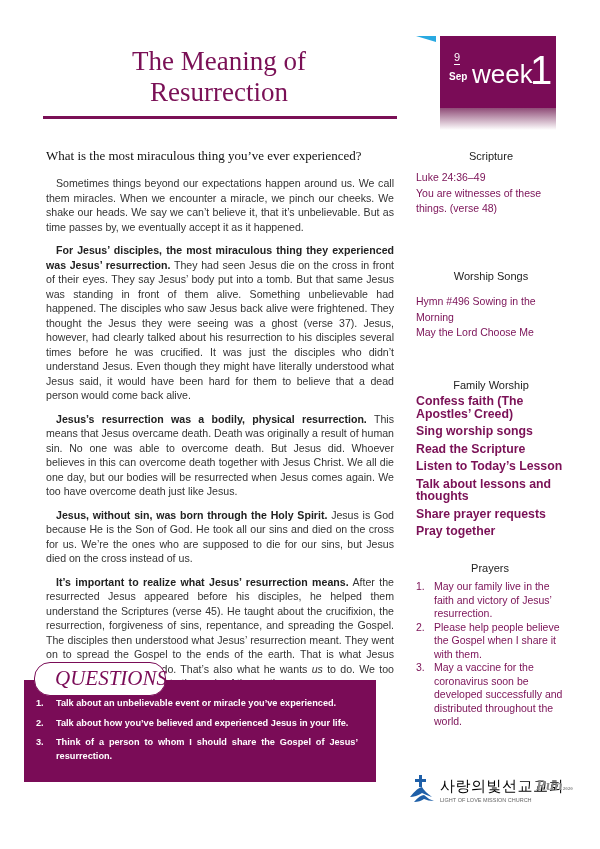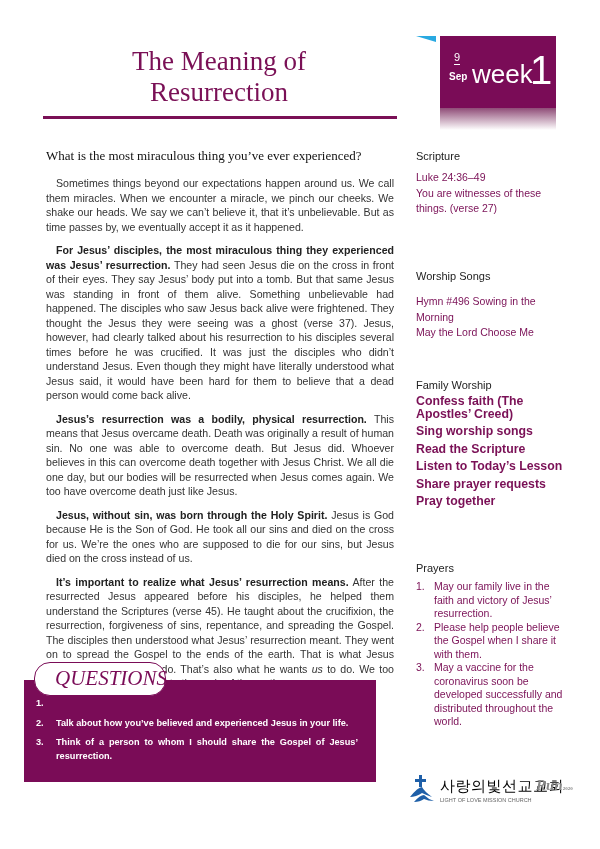--- a/index.html
+++ b/index.html
@@ -11,21 +11,21 @@
   .week-box::after { content:""; position:absolute; left:0; top:72px; width:116px; height:22px; background:linear-gradient(#8f4c77, rgba(255,255,255,0)); }
   .week-day { position:absolute; left:14px; top:16px; font-size:11px; border-bottom:1px solid #fff; line-height:11px; padding-bottom:1px; }
   .week-mon { position:absolute; left:9px; top:35px; font-size:10px; font-weight:bold; font-family:"Liberation Sans Narrow","Liberation Sans", sans-serif; }
   .week-word { position:absolute; left:32px; top:23px; font-size:26px; line-height:30px; }
   .week-num { position:absolute; left:90px; top:14px; font-size:40px; line-height:40px; }
   .lead-q { position:absolute; left:46px; top:148px; font-family:"Liberation Serif", serif; font-size:13px; color:#111; }
   .body { position:absolute; left:46px; top:176px; width:348px; font-size:10.6px; line-height:14.5px; color:#333; text-align:justify; }
   .body p { margin:0 0 9px 0; text-indent:10px; }
   .body b { color:#222; }
   .side { position:absolute; left:416px; width:150px; font-size:10.5px; }
-  .side h4 { margin:0; font-weight:normal; color:#222; font-size:11px; }
+  .side h4 { margin:0; font-weight:normal; color:#222; font-size:11px;text-align:center; }
   .side .pl { color:#7a1056; line-height:15.5px; }
   .fw-item { color:#7a1056; font-family:Liberation Sans, sans-serif; font-weight:bold; font-size:12.3px; line-height:12.5px; margin-bottom:5px; }
   .prayer { display:flex; color:#7a1056; line-height:13.5px; font-size:10.5px; }
   .prayer .n { width:18px; flex:none; }
   .qbox { position:absolute; left:24px; top:680px; width:352px; height:102px; background:#7a0c57; }
   .qpill { position:absolute; left:34px; top:662px; width:130px; height:32px; background:#fff; border:1.5px solid #7a0c57; border-radius:16px; }
   .qpill span { position:absolute; left:20px; top:3px; font-family:"Liberation Serif", serif; font-style:italic; font-size:21px; color:#7a0c57;text-align:center; }
   .qlist { position:absolute; left:36px; top:697px; width:322px; color:#fff; font-size:9.2px; font-weight:bold; }
   .qitem { display:flex; margin-bottom:6px; line-height:13.5px; }
   .qitem .n { width:20px; flex:none; }
@@ -63,52 +63,54 @@
   <p><b>It’s important to realize what Jesus’ resurrection means.</b><span> After the resurrected Jesus appeared before his disciples, he helped them understand the Scriptures (verse 45). He taught about the crucifixion, the resurrection, forgiveness of sins, repentance, and spreading the Gospel. The disciples then understood what Jesus’ resurrection meant. They went on to spread the Gospel to the ends of the earth. That is what Jesus wanted the disciples to do. That’s also what he wants </span><i>us</i><span> to do. We too should spread the Gospel to the ends of the earth.</span></p>
 </div>
 
 <div class="qbox"></div>
 <div class="qpill">
     <span>QUESTIONS</span>
   </div>
 <div class="qlist">
   <div class="qitem">
       <span class="n">1.</span>
+      <span class="t">Talk about an unbelievable event or miracle you’ve experienced.</span>
     </div>
   <div class="qitem">
       <span class="n">2.</span>
       <span class="t">Talk about how you’ve believed and experienced Jesus in your life.</span>
     </div>
   <div class="qitem">
       <span class="n">3.</span>
       <span class="t">Think of a person to whom I should share the Gospel of Jesus’ resurrection.</span>
     </div>
 </div>
 
 <div class="side" style="top:150px;">
   <h4>Scripture</h4>
   <div style="height:8px"></div>
   <div class="pl">Luke 24:36–49</div>
-  <div class="pl">You are witnesses of these things. (verse 27)</div>
+  <div class="pl">You are witnesses of these things. (verse 48)</div>
 </div>
 
 <div class="side" style="top:270px;">
   <h4>Worship Songs</h4>
   <div style="height:12px"></div>
   <div class="pl">Hymn #496 Sowing in the Morning</div>
   <div class="pl">May the Lord Choose Me</div>
 </div>
 
 <div class="side" style="top:379px;">
   <h4>Family Worship</h4>
   <div style="height:4px"></div>
   <div class="fw-item">Confess faith (The Apostles’ Creed)</div>
   <div class="fw-item">Sing worship songs</div>
   <div class="fw-item">Read the Scripture</div>
   <div class="fw-item">Listen to Today’s Lesson</div>
+  <div class="fw-item">Talk about lessons and thoughts</div>
   <div class="fw-item">Share prayer requests</div>
   <div class="fw-item">Pray together</div>
 </div>
 
 <div class="side" style="top:562px; width:148px;">
   <h4>Prayers</h4>
   <div style="height:6px"></div>
   <div class="prayer">
       <span class="n">1.</span>
       <span>May our family live in the faith and victory of Jesus’ resurrection.</span>

